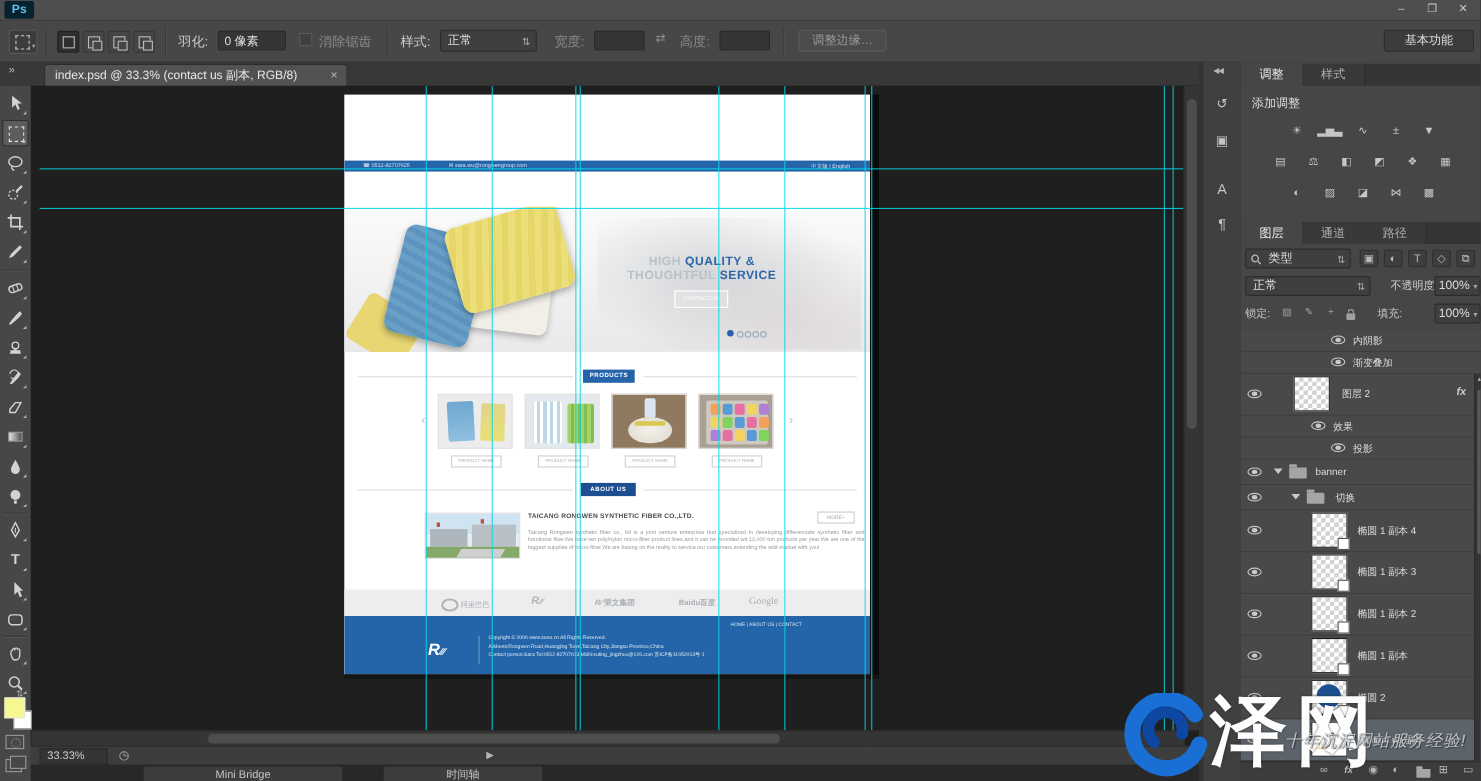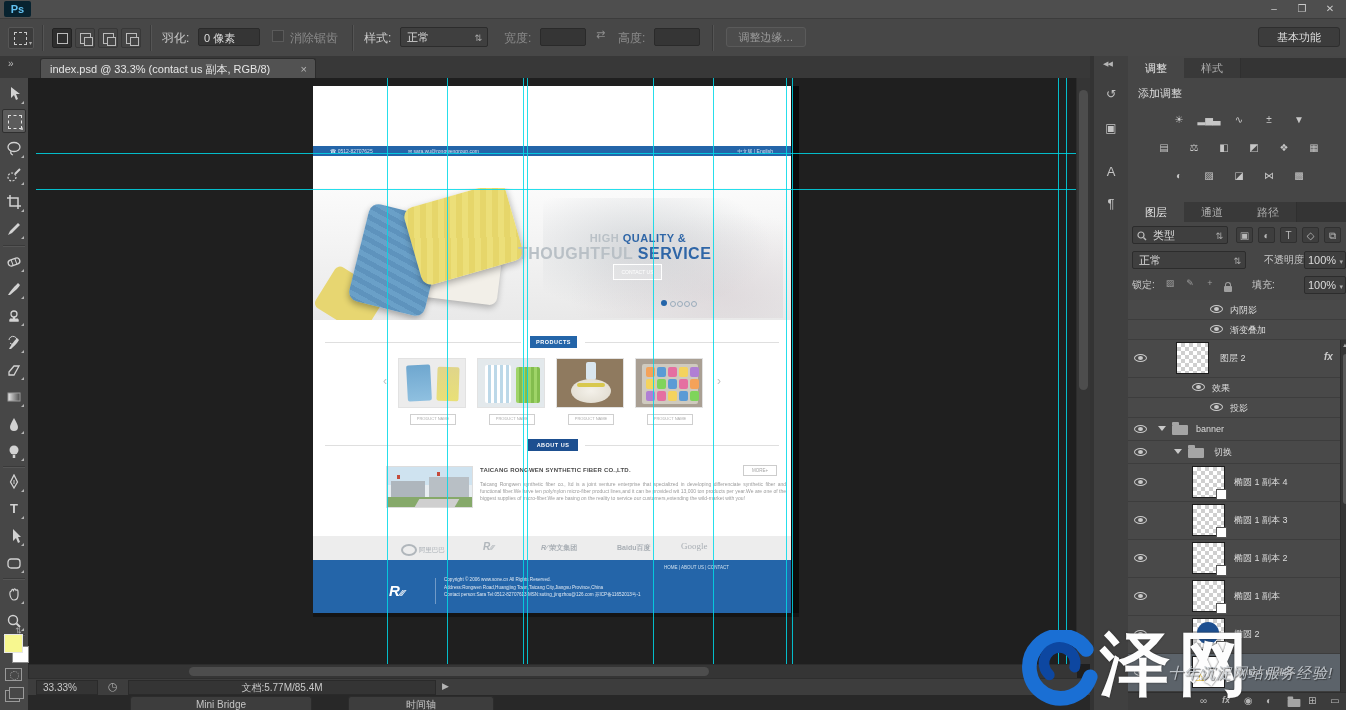--- a/index.html
+++ b/index.html
@@ -308,21 +308,21 @@
 
     <div class="a" style="left:0;top:102px;width:478px;height:132px;background:linear-gradient(180deg,#fbfbfb,#e9e9e9);overflow:hidden">
       <div class="a" style="left:230px;top:10px;width:240px;height:120px;background:radial-gradient(ellipse at 40% 40%,rgba(190,195,200,.55),rgba(245,245,245,0) 65%),radial-gradient(ellipse at 75% 80%,rgba(210,200,205,.5),rgba(245,245,245,0) 60%)"></div>
       <div class="a" style="left:8px;top:88px;width:58px;height:48px;background:#e7d671;border-radius:6px;transform:rotate(32deg)"></div>
       <div class="a" style="left:88px;top:40px;width:100px;height:72px;background:#f2efe8;border-radius:8px;transform:rotate(7deg);box-shadow:0 3px 6px rgba(0,0,0,.25)"></div>
       <div class="a" style="left:45px;top:22px;width:78px;height:100px;background:repeating-linear-gradient(15deg,#5e93bd 0 5px,#6aa0c8 5px 10px);border-radius:10px;transform:rotate(14deg);box-shadow:0 3px 6px rgba(0,0,0,.3)"></div>
       <div class="a" style="left:98px;top:6px;width:105px;height:80px;background:repeating-linear-gradient(105deg,#ecdf79 0 6px,#e6d66a 6px 12px);border-radius:10px;transform:rotate(-16deg);box-shadow:0 3px 7px rgba(0,0,0,.3)"></div>
       <div class="a nw" style="left:205px;top:44px;width:240px;text-align:center;font-size:11px;font-weight:bold;letter-spacing:.5px">
         <span style="color:#b9c0c6">HIGH </span><span style="color:#2f66a7">QUALITY &amp;</span>
       </div>
-      <div class="a nw" style="left:205px;top:57px;width:240px;text-align:left;font-size:16px;font-weight:bold;letter-spacing:.5px">
+      <div class="a nw" style="left:205px;top:57px;width:240px;text-align:center;font-size:11px;font-weight:bold;letter-spacing:.5px">
         <span style="color:#b9c0c6">THOUGHTFUL </span><span style="color:#2f66a7">SERVICE</span>
       </div>
       <div class="a" style="left:300px;top:76px;width:47px;height:14px;border:1px solid #fff;background:rgba(255,255,255,.15);color:#fff;font-size:5px;text-align:center;line-height:14px">CONTACT US</div>
       <span class="a" style="left:348px;top:112px;width:6px;height:6px;border-radius:50%;background:#2465a9"></span>
       <span class="a" style="left:357px;top:113px;width:4px;height:4px;border-radius:50%;border:1px solid #9aacbc"></span>
       <span class="a" style="left:364px;top:113px;width:4px;height:4px;border-radius:50%;border:1px solid #9aacbc"></span>
       <span class="a" style="left:371px;top:113px;width:4px;height:4px;border-radius:50%;border:1px solid #9aacbc"></span>
       <span class="a" style="left:378px;top:113px;width:4px;height:4px;border-radius:50%;border:1px solid #9aacbc"></span>
     </div>
 
@@ -415,21 +415,20 @@
     <span class="a" style="left:2px;top:12px;width:9px;height:300px;background:#4d4d4d;border-radius:5px"></span>
   </div>
   <div class="a scroll" style="left:0;top:586px;width:1048px;height:14px;border-top:1px solid #2c2c2c">
     <span class="a" style="left:160px;top:2px;width:520px;height:9px;background:#4d4d4d;border-radius:5px"></span>
   </div>
 </div>
 
 <div id="statusbar" class="a">
   <div class="a well" style="left:8px;top:1px;width:62px;height:15px;padding-left:6px">33.33%</div>
   <span class="a" style="left:80px;top:1px;font-size:11px;color:#aaa">◷</span>
-  <div class="a well" style="left:100px;top:1px;width:308px;height:15px;text-align:center">文档:5.77M/85.4M</div>
   <span class="a" style="left:414px;top:2px;font-size:9px;color:#b5b5b5">▶</span>
 </div>
 
 <div id="bottomstrip" class="a">
   <div class="a btab" style="left:102px;top:1px;width:182px">Mini Bridge</div>
   <div class="a btab" style="left:320px;top:1px;width:146px">时间轴</div>
 </div>
 
 <div id="rightdock" class="a">
 

